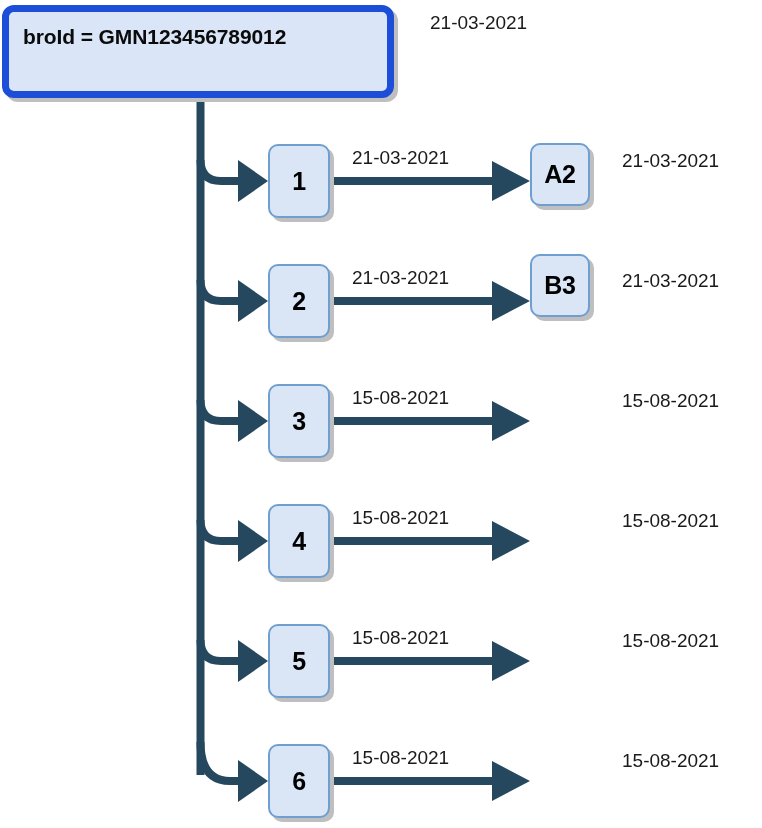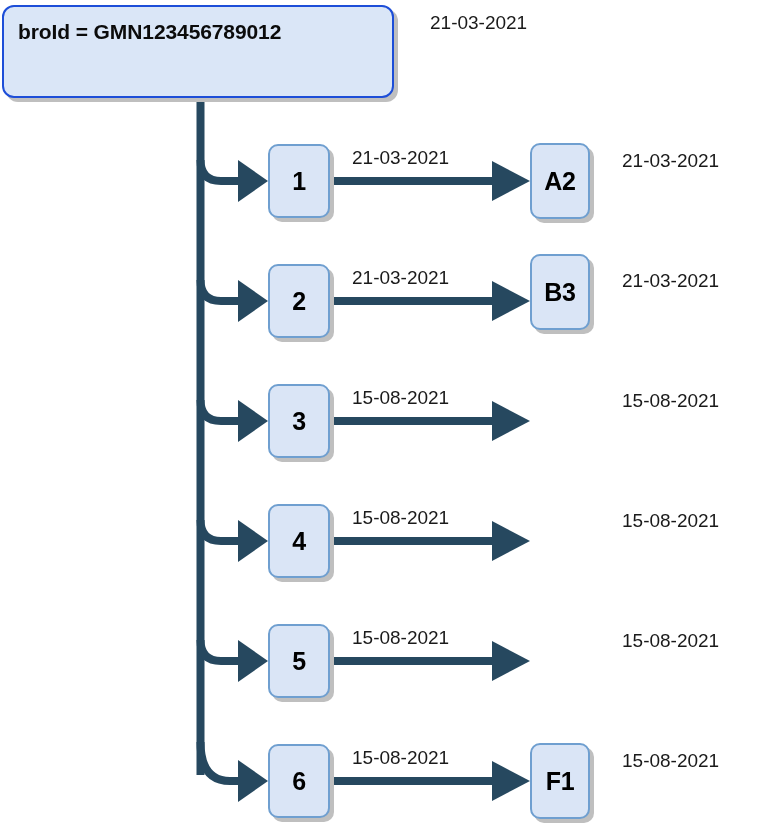--- a/index.html
+++ b/index.html
@@ -22,21 +22,21 @@
 
   
   #header-box {
     position: absolute;
     left: 2px;
     top: 5px;
     width: 392px;
     height: 93px;
     box-sizing: border-box;
     background: #dae6f7;
-    border: 2px solid #1d4ed8;
+    border: 7px solid #1d4ed8;
     border-radius: 12px;
     box-shadow: 4px 4px 0 0 #bfbfbf;
     padding: 8px 14px 0 14px;
   }
   #header-box .hline {
     font-size: 21px;
     font-weight: bold;
     color: #0b0b0b;
     line-height: 33px;
     white-space: nowrap;
@@ -69,21 +69,21 @@
     box-shadow: 4px 4px 0 0 #bfbfbf;
     display: flex;
     align-items: center;
     justify-content: center;
     font-size: 25px;
     font-weight: bold;
     color: #000000;
     letter-spacing: -0.3px;
   }
   .node.left  { left: 268px; width: 62px; height: 74px; }
-  .node.right { left: 530px; width: 60px; height: 76px; }
+  .node.right { left: 530px; width: 60px; height: 63px; }
 
   
   #wires {
     position: absolute;
     left: 0; top: 0;
     width: 762px; height: 828px;
     pointer-events: none;
   }
 </style>
 </head>
@@ -151,16 +151,15 @@
   <div class="node left" style="top:504px">4</div>
   <div class="edge-date" style="left:352px; top:507px">15-08-2021</div>
   <div class="date-label right-date" style="top:510px">15-08-2021</div>
 
   <div class="node left" style="top:624px">5</div>
   <div class="edge-date" style="left:352px; top:627px">15-08-2021</div>
   <div class="date-label right-date" style="top:630px">15-08-2021</div>
 
   <div class="node left" style="top:744px">6</div>
   <div class="edge-date" style="left:352px; top:747px">15-08-2021</div>
-  <div class="node right" style="top:743px">F1</div>
   <div class="date-label right-date" style="top:750px">15-08-2021</div>
 
 </div>
 
 </body></html>

